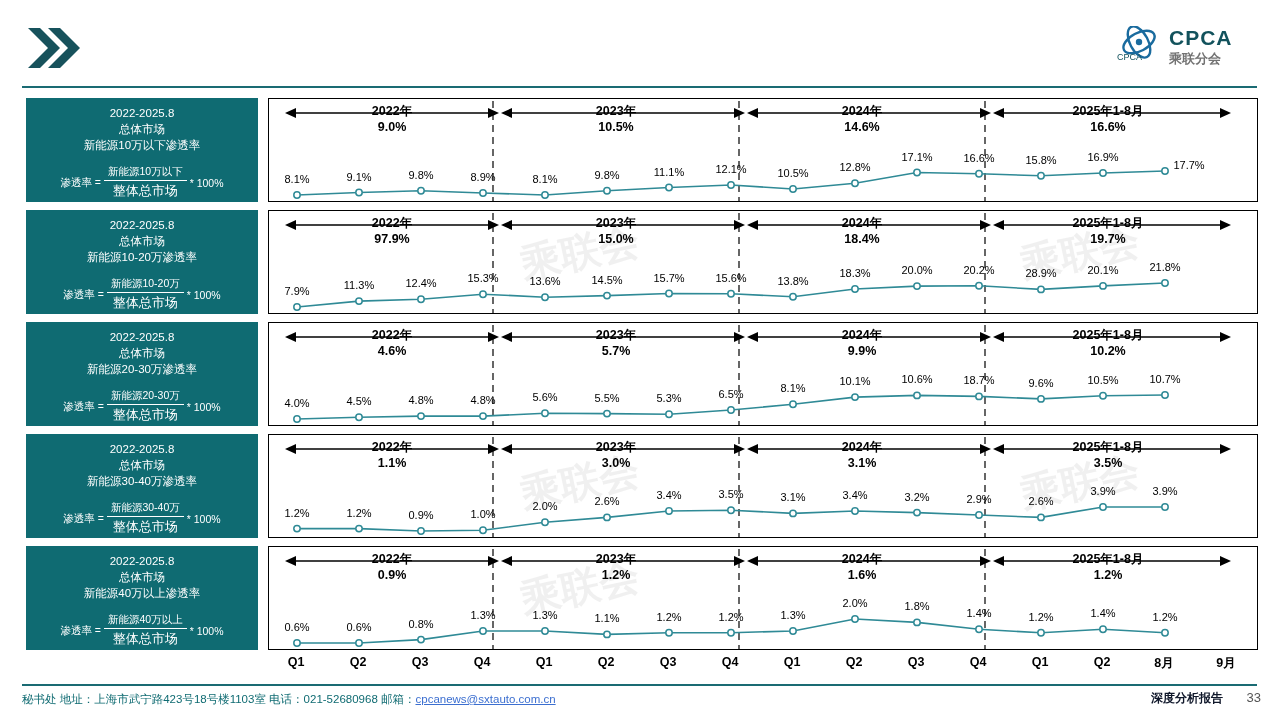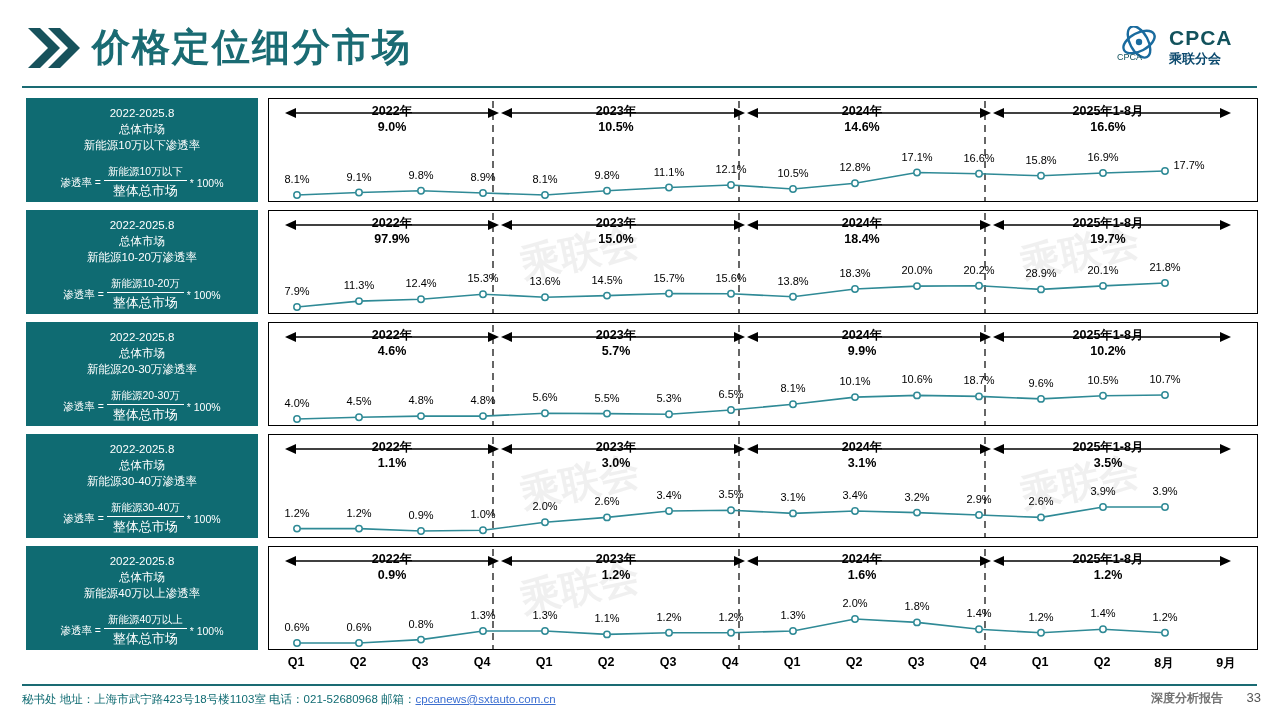--- a/index.html
+++ b/index.html
@@ -27,21 +27,21 @@
   .logo-box {
     position:absolute; right:22px; top:26px; width:140px; height:46px;
   }
   .logo-text {
     position:absolute; left:52px; top:0px;
     font-size:21px; font-weight:bold; color:#12525c;
     letter-spacing:1px;
   }
   .logo-sub {
     position:absolute; left:52px; top:24px;
-    font-size:13px; font-weight:bold; color:#0c4a6e;
+    font-size:13px; font-weight:bold; color:#737373;
   }
   .logo-sub2 {
     position:absolute; left:0px; top:26px;
     font-size:9px; color:#12525c;
   }
   .header-rule {
     position:absolute; left:22px; top:86px; width:1235px; height:2px;
     background:#1a6b73;
   }
   
@@ -79,40 +79,39 @@
     position:absolute; font-size:12.5px; font-weight:bold; color:#000;
     text-align:center; width:40px;
   }
   
   .footer-rule { position:absolute; left:22px; top:684px; width:1235px; height:2px; background:#1a6b73; }
   .footer-text {
     position:absolute; left:22px; top:692px; font-size:11.5px; color:#0f6b72;
   }
   .footer-text .mail { color:#3c6fd0; text-decoration:underline; }
   .footer-right {
-    position:absolute; right:56px; top:690px; font-size:12px; font-weight:bold; color:#737373;
+    position:absolute; right:56px; top:690px; font-size:12px; font-weight:bold; color:#0f172a;
   }
   .page-num {
     position:absolute; right:18px; top:690px; font-size:13px; color:#555;
   }
   
   .wm {
     position:absolute; color:rgba(140,140,140,0.13); font-size:40px; font-weight:bold;
     transform:rotate(-12deg); pointer-events:none; white-space:nowrap;
   }
 </style>
 </head>
 <body>
 
 <div class="header">
   <svg class="chev" viewBox="0 0 56 44">
     <polygon points="2,2 22,22 2,42 14,42 34,22 14,2" fill="#17525c"></polygon>
     <polygon points="22,2 42,22 22,42 34,42 54,22 34,2" fill="#17525c"></polygon>
   </svg>
-  <div class="page-title">价格定位细分市场</div>
   <div class="logo-box">
     <svg width="48" height="44" viewBox="0 0 48 44">
       <ellipse cx="22" cy="16" rx="17" ry="9" fill="none" stroke="#1a6b9e" stroke-width="2.4" transform="rotate(-28 22 16)"></ellipse>
       <ellipse cx="22" cy="16" rx="9" ry="17" fill="none" stroke="#1a6b9e" stroke-width="2.4" transform="rotate(-28 22 16)"></ellipse>
       <circle cx="22" cy="16" r="3.2" fill="#1a6b9e"></circle>
     </svg>
     <div class="logo-sub2">CPCA</div>
     <div class="logo-text">CPCA</div>
     <div class="logo-sub">乘联分会</div>
   </div>

